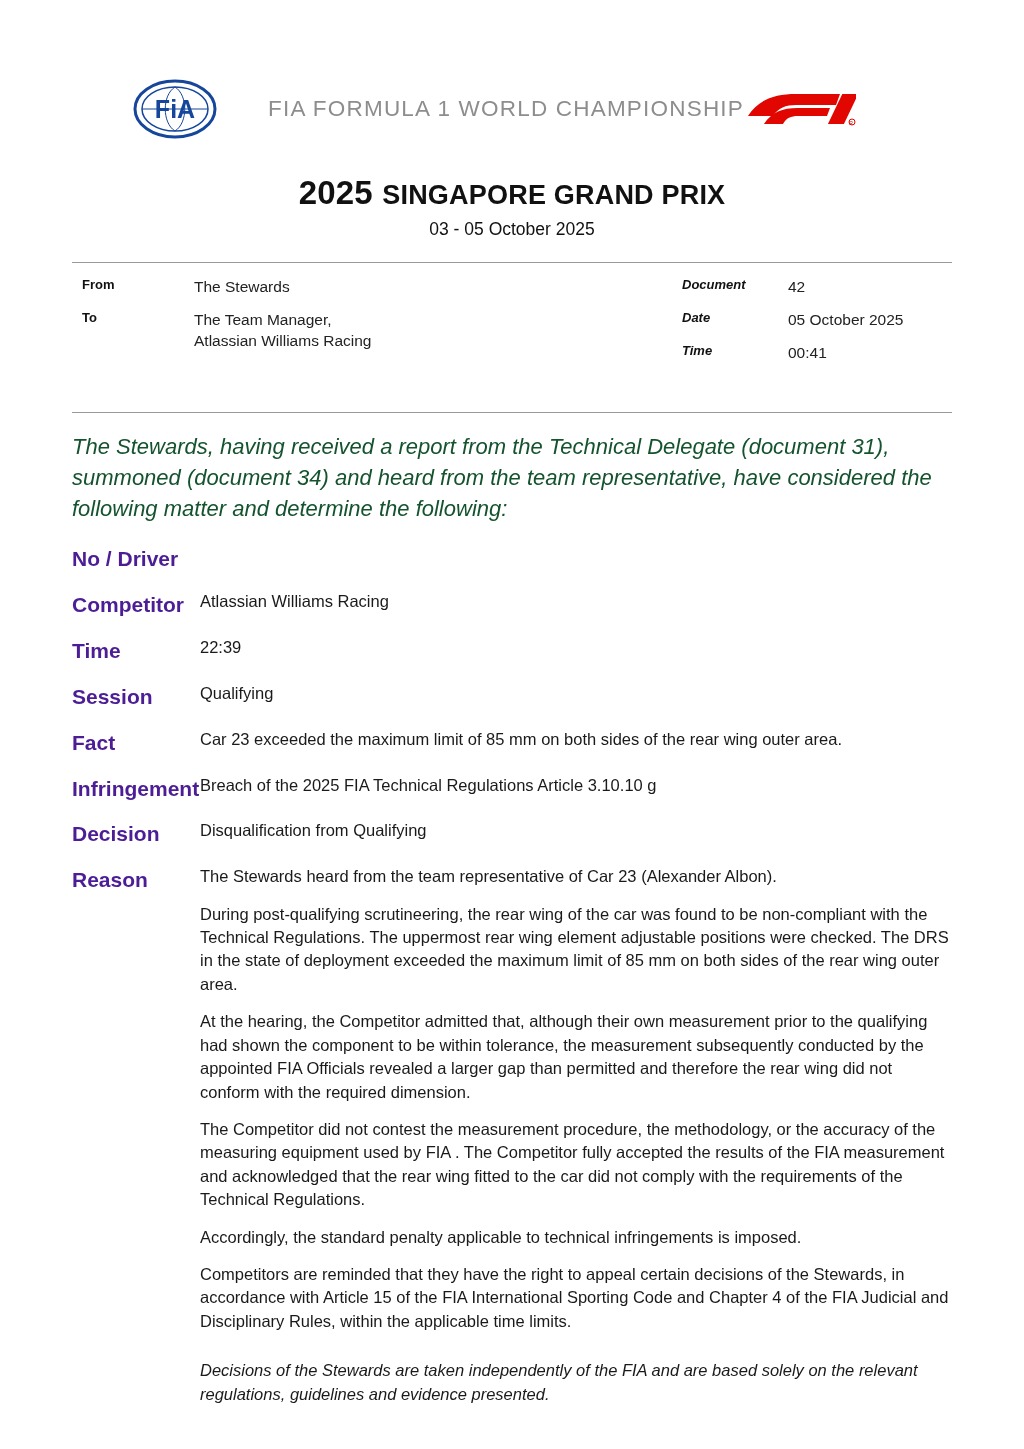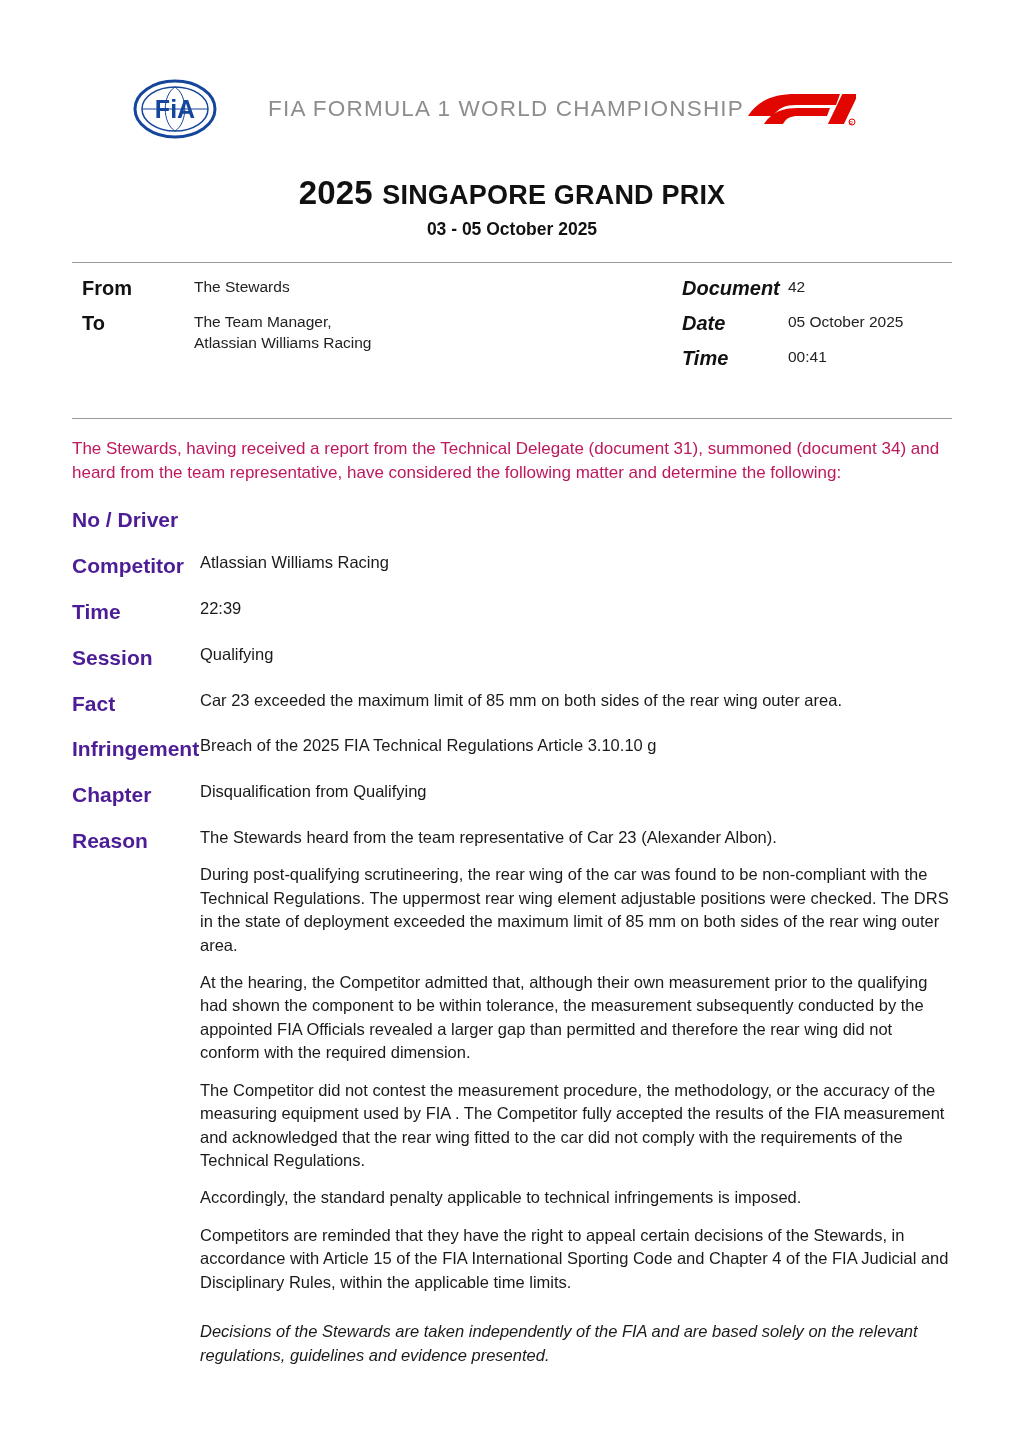--- a/index.html
+++ b/index.html
@@ -66,21 +66,21 @@
     font-size: 33px;
     letter-spacing: 0.2px;
     margin-top: 26px;
     color: #111;
   }
   .event-title .sc {
     font-size: 27px;
   }
   .event-dates {
     text-align: center;
-    font-weight: bold;
+    font-weight: normal;
     font-size: 17.5px;
     margin-top: 7px;
     color: #111;
   }
 
   
   .rule {
     border-top: 1px solid #9a9a9a;
     margin-top: 22px;
   }
@@ -95,39 +95,40 @@
   .meta-right {
     flex: 1 1 auto;
     padding-left: 10px;
   }
   .meta-line {
     display: flex;
     margin-bottom: 12px;
   }
   .meta-label {
     font-weight: bold;
-    font-size: 20px;
+    font-size: 13px;
     width: 112px;
     flex: 0 0 112px;
     color: #111;
   }
   .meta-value {
     font-size: 15.5px;
     color: #222;
     line-height: 1.35;
   }
   .meta-right .meta-label { width: 106px; flex: 0 0 106px; font-style: italic; }
 
   
   .intro {
-    font-size: 17px;
+    font-size: 22px;
     line-height: 1.42;
     margin-top: 18px;
     margin-bottom: 20px;
-    color: #be185d;
+    color: #14532d;
+    font-style: italic;
   }
   .field {
     display: flex;
     margin-bottom: 16px;
     align-items: flex-start;
   }
   .field-label {
     font-weight: bold;
     font-size: 21px;
     flex: 0 0 126px;
@@ -240,21 +241,21 @@
   </div>
   <div class="field">
     <div class="field-label">Fact</div>
     <div class="field-value">Car 23 exceeded the maximum limit of 85 mm on both sides of the rear wing outer area.</div>
   </div>
   <div class="field">
     <div class="field-label">Infringement</div>
     <div class="field-value">Breach of the 2025 FIA Technical Regulations Article 3.10.10 g</div>
   </div>
   <div class="field">
-    <div class="field-label">Chapter</div>
+    <div class="field-label">Decision</div>
     <div class="field-value">Disqualification from Qualifying</div>
   </div>
 
   <div class="field">
     <div class="field-label">Reason</div>
     <div class="reason-block">
       <p class="reason-para first">The Stewards heard from the team representative of Car 23 (Alexander Albon).</p>
       <p class="reason-para">During post-qualifying scrutineering, the rear wing of the car was found to be non-compliant with the Technical Regulations. The uppermost rear wing element adjustable positions were checked. The DRS in the state of deployment exceeded the maximum limit of 85 mm on both sides of the rear wing outer area.</p>
       <p class="reason-para">At the hearing, the Competitor admitted that, although their own measurement prior to the qualifying had shown the component to be within tolerance, the measurement subsequently conducted by the appointed FIA Officials revealed a larger gap than permitted and therefore the rear wing did not conform with the required dimension.</p>
       <p class="reason-para">The Competitor did not contest the measurement procedure, the methodology, or the accuracy of the measuring equipment used by FIA . The Competitor fully accepted the results of the FIA measurement and acknowledged that the rear wing fitted to the car did not comply with the requirements of the Technical Regulations.</p>

